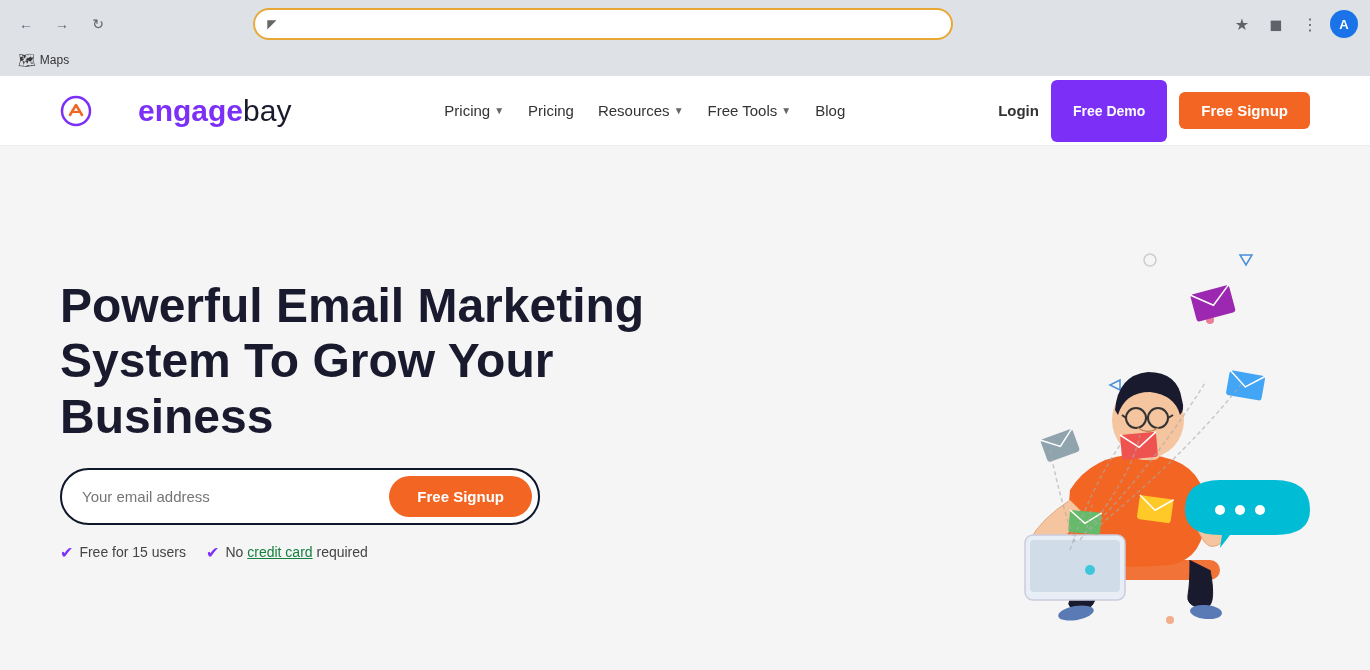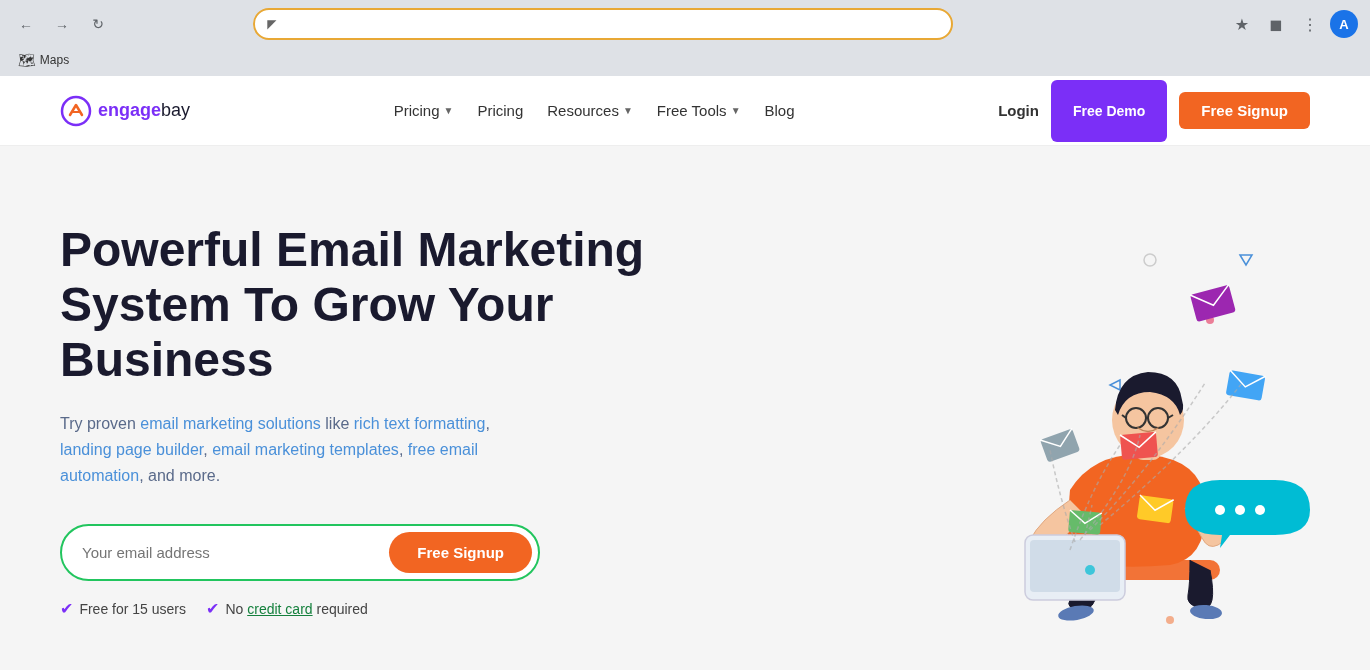--- a/index.html
+++ b/index.html
@@ -19,37 +19,37 @@
     .bookmark-item { display: flex; align-items: center; gap: 4px; padding: 2px 6px; border-radius: 4px; cursor: pointer; font-size: 12px; color: #333; }
     .map-icon { font-size: 14px; }
 
     
     .website { background: #f5f5f5; width: 100%; height: calc(670px - 72px); overflow: hidden; }
 
     
     .navbar { background: white; padding: 0 60px; height: 70px; display: flex; align-items: center; justify-content: space-between; border-bottom: 1px solid #eee; }
     .logo { display: flex; align-items: center; gap: 6px; text-decoration: none; }
     .logo-icon { width: 32px; height: 32px; }
-    .logo-text { font-size: 18px; font-weight: 700; color: #1a1a2e; }
+    .logo-text { font-size: 30px; font-weight: 700; color: #1a1a2e; margin-left: 40px; }
     .logo-text span { color: #7b2ff7; }
     .nav-links { display: flex; align-items: center; gap: 24px; }
     .nav-link { font-size: 15px; color: #333; cursor: pointer; display: flex; align-items: center; gap: 4px; text-decoration: none; }
     .nav-chevron { font-size: 10px; color: #666; }
     .nav-actions { display: flex; align-items: center; gap: 12px; }
     .btn-login { font-size: 15px; color: #333; cursor: pointer; text-decoration: none; font-weight: bold; }
     .btn-demo { background: #7b2ff7; color: white; border: none; border-radius: 6px; padding: 23px 22px; font-size: 14px; font-weight: 600; cursor: pointer; }
     .btn-signup-nav { background: #f26522; color: white; border: none; border-radius: 6px; padding: 10px 22px; font-size: 15px; font-weight: 600; cursor: pointer; }
 
     
     .hero { display: flex; align-items: center; padding: 40px 60px 20px; min-height: calc(670px - 142px); background: #f5f5f5; position: relative; overflow: hidden; }
     .hero-content { flex: 0 0 52%; max-width: 52%; }
     .hero-title { font-size: 48px; font-weight: 700; color: #1a1a2e; line-height: 1.15; margin-bottom: 24px; }
     .hero-desc { font-size: 16px; color: #5a6a8a; line-height: 1.6; max-width: 480px; margin-bottom: 36px; }
     .hero-desc a { color: #4a90d9; text-decoration: none; }
-    .signup-form { display: flex; align-items: center; background: white; border: 2px solid #22c55e; border-radius: 50px; padding: 6px 6px 6px 20px; max-width: 480px; margin-bottom: 18px; }
+    .signup-form { display: flex; align-items: center; background: white; border: 2px solid #0f172a; border-radius: 50px; padding: 6px 6px 6px 20px; max-width: 480px; margin-bottom: 18px; }
     .email-input { flex: 1; border: none; outline: none; font-size: 15px; color: #aaa; background: transparent; }
     .btn-free-signup { background: #f26522; color: white; border: none; border-radius: 40px; padding: 12px 28px; font-size: 15px; font-weight: 700; cursor: pointer; white-space: nowrap; }
     .trust-badges { display: flex; align-items: center; gap: 20px; }
     .badge { display: flex; align-items: center; gap: 6px; font-size: 14px; color: #444; }
     .badge-icon { color: #7b2ff7; font-size: 16px; }
 
     
     .hero-illustration { flex: 0 0 48%; max-width: 48%; display: flex; align-items: center; justify-content: center; position: relative; height: 440px; }
 
     
@@ -124,23 +124,20 @@
     <div class="nav-actions">
       <a class="btn-login">Login</a>
       <button class="btn-demo">Free Demo</button>
       <button class="btn-signup-nav">Free Signup</button>
     </div>
   </nav>
 
   <section class="hero">
     <div class="hero-content">
       <h1 class="hero-title">Powerful Email Marketing System To Grow Your Business</h1>
-      <p class="hero-desc">
-        Try proven <a href="#">email marketing solutions</a> like <a href="#">rich text formatting</a>, <a href="#">landing page builder</a>, <a href="#">email marketing templates</a>, <a href="#">free email automation</a>, and more.
-      </p>
 
       <div class="signup-form">
         <input class="email-input" type="email" placeholder="Your email address" style="">
         <button class="btn-free-signup">Free Signup</button>
       </div>
 
       <div class="trust-badges">
         <div class="badge">
           <span class="badge-icon">✔</span>
           <span>Free for 15 users</span>

